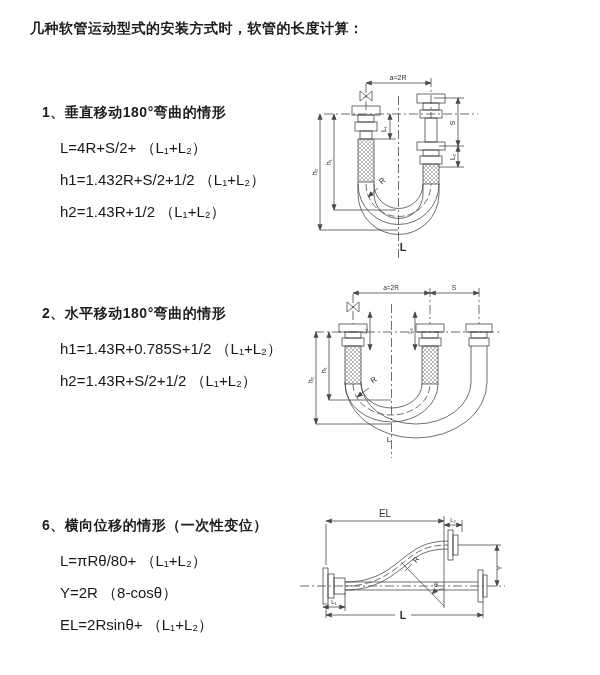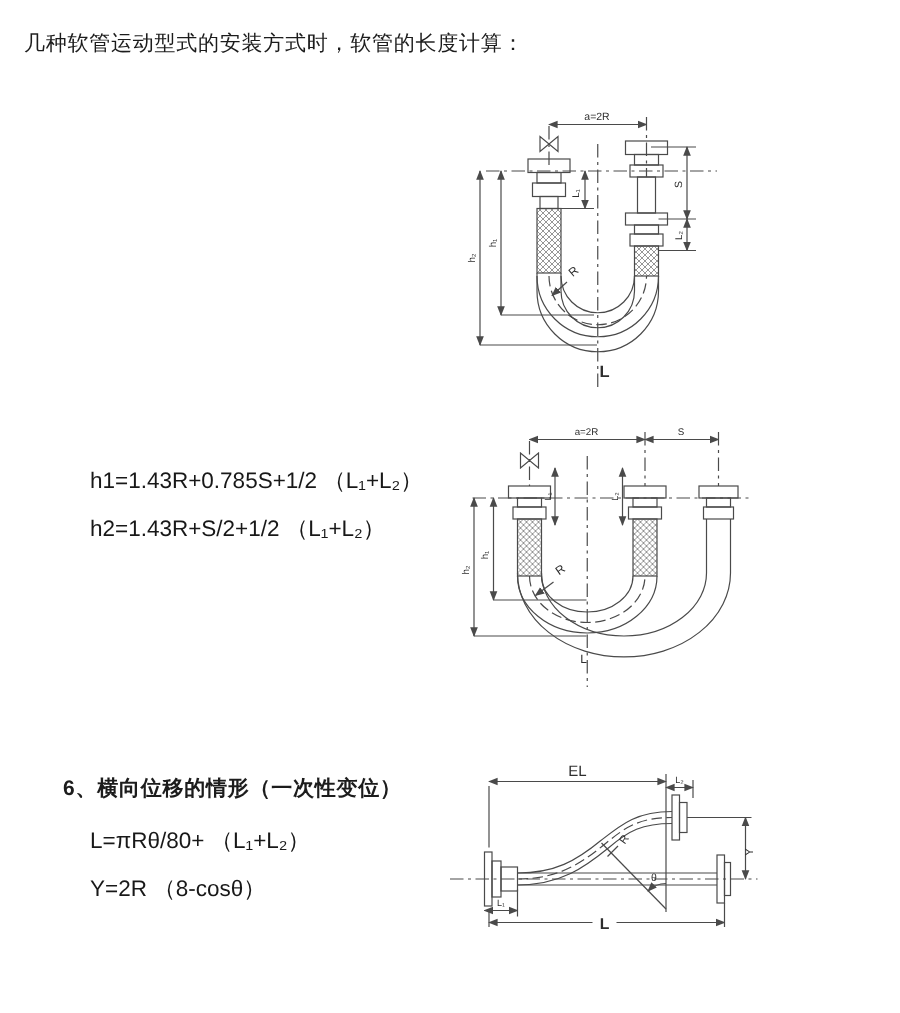--- a/index.html
+++ b/index.html
@@ -8,24 +8,24 @@
     position: relative;
     width: 600px;
     height: 675px;
     background: #ffffff;
     font-family: "Liberation Sans", "DejaVu Sans", sans-serif;
     color: #1c1c1c;
     overflow: hidden;
   }
   .doc-title {
     position: absolute;
-    left: 16px;
+    left: 30px;
     top: 20px;
     font-size: 14px;
-    font-weight: 400;
+    font-weight: 700;
     letter-spacing: 0.5px;
   }
   .section { position: absolute; left: 42px; }
   .section-1 { top: 104px; }
   .section-2 { top: 305px; }
   .section-3 { top: 517px; }
   .sec-heading {
     font-size: 14px;
     font-weight: 700;
     margin: 0 0 10px 0;
@@ -42,30 +42,38 @@
   .diag { position: absolute; }
   svg text { font-family: "Liberation Sans", "DejaVu Sans", sans-serif; fill: #2e2e2e; }
 </style>
 </head>
 <body>
 
 <div class="page">
 
   <div class="doc-title">几种软管运动型式的安装方式时，软管的长度计算：</div>
 
+  <div class="section section-1">
+    <div class="sec-heading">1、垂直移动180°弯曲的情形</div>
+    <div class="formula">L=4R+S/2+ （L₁+L₂）</div>
+    <div class="formula">h1=1.432R+S/2+1/2 （L₁+L₂）</div>
+    <div class="formula">h2=1.43R+1/2 （L₁+L₂）</div>
+  </div>
 
   <div class="section section-2">
+    <div class="sec-heading">2、水平移动180°弯曲的情形</div>
     <div class="formula">h1=1.43R+0.785S+1/2 （L₁+L₂）</div>
     <div class="formula">h2=1.43R+S/2+1/2 （L₁+L₂）</div>
   </div>
 
   <div class="section section-3">
     <div class="sec-heading">6、横向位移的情形（一次性变位）</div>
     <div class="formula">L=πRθ/80+ （L₁+L₂）</div>
     <div class="formula">Y=2R （8-cosθ）</div>
+    <div class="formula">EL=2Rsinθ+ （L₁+L₂）</div>
   </div>
 
   <svg class="diag" style="left:306px; top:70px;" width="290" height="196" viewBox="0 0 290 196">
     <defs>
       <marker id="ah" viewBox="0 0 10 10" refX="9" refY="5" markerWidth="8" markerHeight="8" orient="auto-start-reverse">
         <path d="M0,1 L10,5 L0,9 z" fill="#4a4a4a"></path>
       </marker>
       <pattern id="braidp" width="4" height="4" patternUnits="userSpaceOnUse">
         <path d="M0,4 L4,0 M0,0 L4,4" stroke="#808080" stroke-width="0.55" fill="none"></path>
       </pattern>

